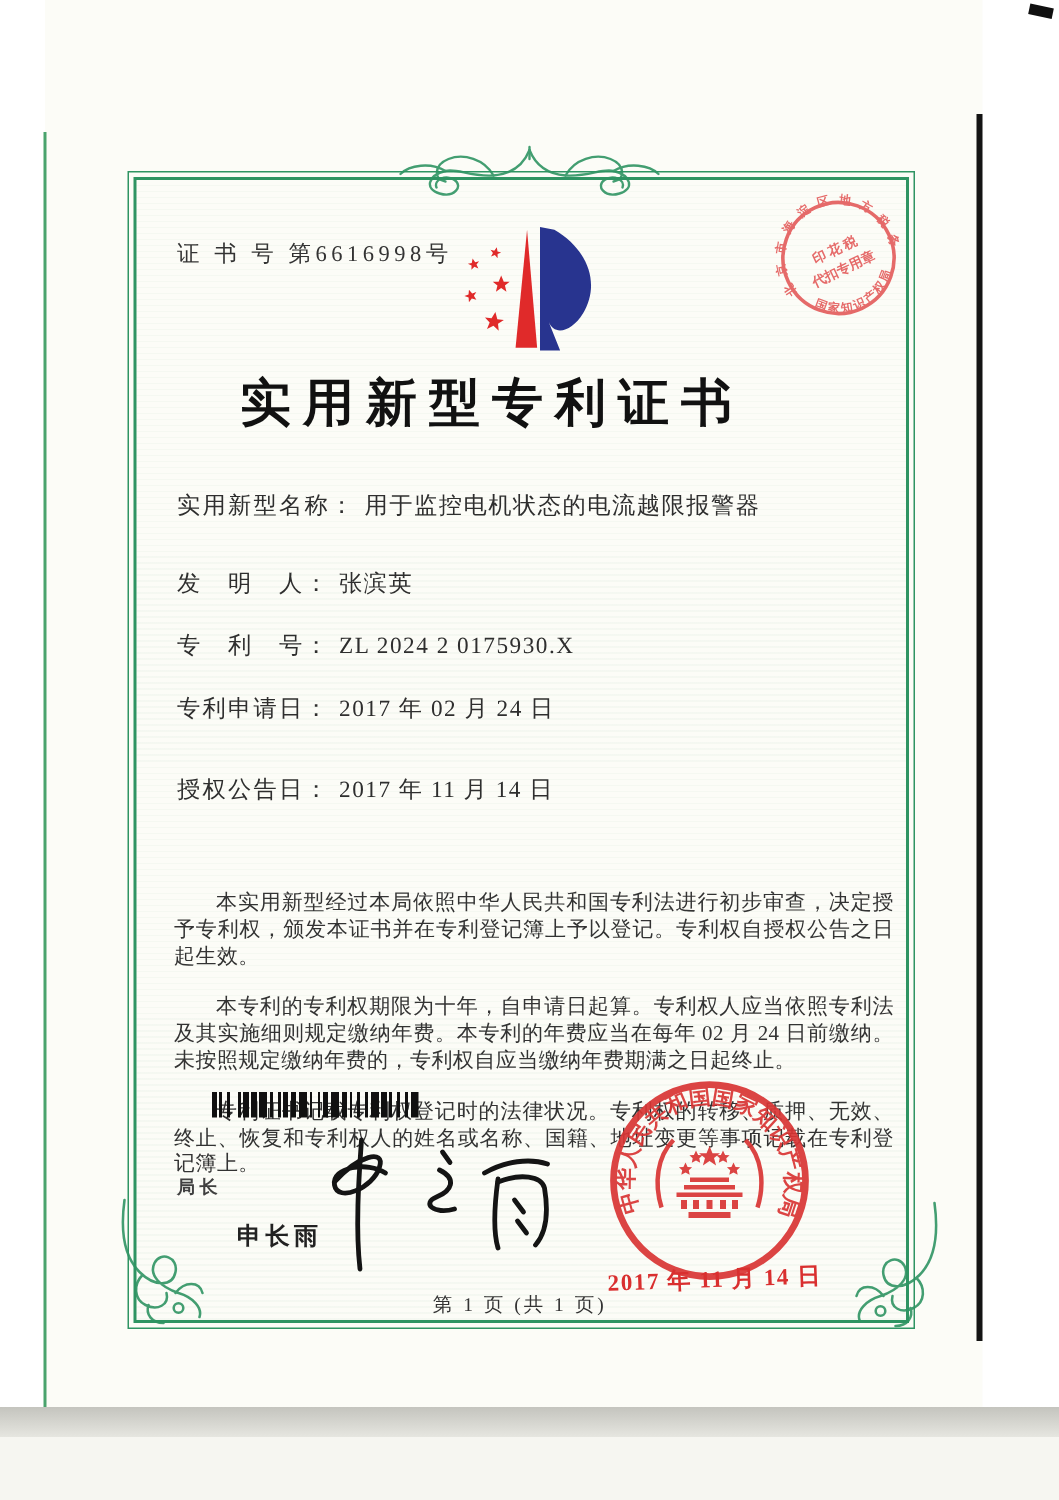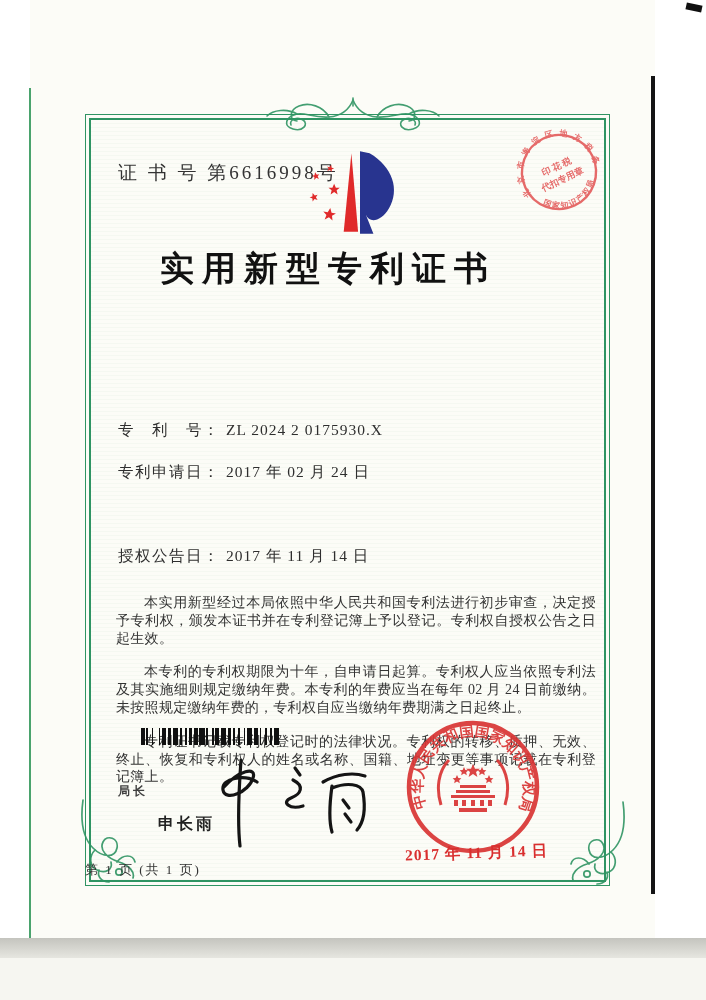--- a/index.html
+++ b/index.html
@@ -5,42 +5,42 @@
   html,body{margin:0;padding:0;background:#ffffff;}
   .canvas{position:relative;width:706px;height:1000px;background:#ffffff;overflow:hidden;
           font-family:"Liberation Serif",serif;color:#2b2b2b;}
   .paper{position:absolute;left:30px;top:0;width:625px;height:940px;background:#fcfcf7;}
   
   .frame{position:absolute;left:85px;top:114px;width:523px;height:770px;border:1px solid #2f9463;}
   .frame-inner{position:absolute;inset:3px;border:2px solid #2f9463;
      background:repeating-linear-gradient(0deg,rgba(110,170,135,0.05) 0 1px,rgba(0,0,0,0) 1px 4px);}
   .orn{position:absolute;pointer-events:none;}
   
-  .cert-number{position:absolute;left:118px;top:160px;font-size:19px;letter-spacing:3px;color:#333;}
+  .cert-number{position:absolute;left:118px;top:160px;font-size:15px;letter-spacing:3px;color:#333;}
   .logo{position:absolute;left:291px;top:147px;}
   .title{position:absolute;left:91px;top:246px;width:474px;text-align:center;
          font-size:34px;font-weight:bold;letter-spacing:8px;color:#111;}
   .field-row{position:absolute;left:118px;width:480px;font-size:15.5px;letter-spacing:1px;
              color:#2e2e2e;white-space:nowrap;}
   .field-row .lab{letter-spacing:1.5px;}
   .field-row .val{margin-left:6px;}
   .paras{position:absolute;left:100px;top:578px;width:512px;}
   .paras p{margin:16px;text-indent:2em;font-size:14px;line-height:17.8px;
            letter-spacing:0.3px;text-align:justify;color:#333;}
   .barcode{position:absolute;left:141px;top:728px;width:138px;height:17px;}
   .sig-title{position:absolute;left:118px;top:783px;font-family:"Liberation Sans",sans-serif;
              font-weight:600;font-size:12px;letter-spacing:3px;color:#404040;}
   .sig-name{position:absolute;left:118px;top:814px;font-family:"Liberation Sans",sans-serif;
             font-weight:600;font-size:16px;letter-spacing:3px;color:#222;margin-left:40px;}
   .sig-script{position:absolute;left:195px;top:750px;}
   .seal{position:absolute;left:403px;top:717px;opacity:0.92;}
   .seal-date{position:absolute;left:405px;top:843px;font-size:15.5px;font-weight:bold;
              color:#d92f2f;letter-spacing:1px;transform:rotate(-2deg);white-space:nowrap;}
   .stamp{position:absolute;left:513px;top:126px;opacity:0.82;}
-  .footer{position:absolute;left:85px;top:861px;width:523px;text-align:left;
+  .footer{position:absolute;left:85px;top:861px;width:523px;text-align:center;
           font-size:13px;letter-spacing:2px;color:#333;}
   
   .edge-left{position:absolute;left:29px;top:88px;width:2px;height:850px;background:#4aa36d;}
   .edge-right{position:absolute;left:651px;top:76px;width:4px;height:818px;background:#141414;}
   .corner-mark{position:absolute;left:686px;top:4px;width:16px;height:7px;background:#101010;
                transform:rotate(12deg);}
   .scan-band{position:absolute;left:0;top:938px;width:706px;height:20px;
              background:linear-gradient(#c4c4be,#e6e6e0);}
   .scan-bottom{position:absolute;left:0;top:958px;width:706px;height:42px;background:#f6f6f1;}
 </style>
@@ -99,27 +99,33 @@
       <use href="#st" transform="translate(45,44) scale(0.62)"></use>
       <use href="#st" transform="translate(24,52) scale(0.46) rotate(-18)"></use>
       <use href="#st" transform="translate(40,70) scale(0.70) rotate(8)"></use>
       <polygon points="63,6 55,88 70,88"></polygon>
     </g>
     <path fill="#28348f" d="M72,4 L82,6 C106,20 114,44 102,64 C94,77 82,80 78,70 L86,90 L72,90 Z"></path>
   </svg>
 
   <div class="title">实用新型专利证书</div>
 
+  <div class="field-row" style="top:327px">
+    <span class="lab">实用新型名称：</span><span class="val">用于监控电机状态的电流越限报警器</span>
+  </div>
+  <div class="field-row" style="top:379px">
+    <span class="lab">发　明　人：</span><span class="val">张滨英</span>
+  </div>
   <div class="field-row" style="top:420px">
     <span class="lab">专　利　号：</span><span class="val">ZL 2024 2 0175930.X</span>
   </div>
   <div class="field-row" style="top:462px">
     <span class="lab">专利申请日：</span><span class="val">2017 年 02 月 24 日</span>
   </div>
-  <div class="field-row" style="top:546px">
+  <div class="field-row" style="top:516px">
     <span class="lab">授权公告日：</span><span class="val">2017 年 11 月 14 日</span>
   </div>
 
   <div class="paras">
     <p>本实用新型经过本局依照中华人民共和国专利法进行初步审查，决定授予专利权，颁发本证书并在专利登记簿上予以登记。专利权自授权公告之日起生效。</p>
     <p>本专利的专利权期限为十年，自申请日起算。专利权人应当依照专利法及其实施细则规定缴纳年费。本专利的年费应当在每年 02 月 24 日前缴纳。未按照规定缴纳年费的，专利权自应当缴纳年费期满之日起终止。</p>
     <p>专利证书记载专利权登记时的法律状况。专利权的转移、质押、无效、终止、恢复和专利权人的姓名或名称、国籍、地址变更等事项记载在专利登记簿上。</p>
   </div>
 
   <svg class="barcode" width="138" height="17" shape-rendering="crispEdges">

